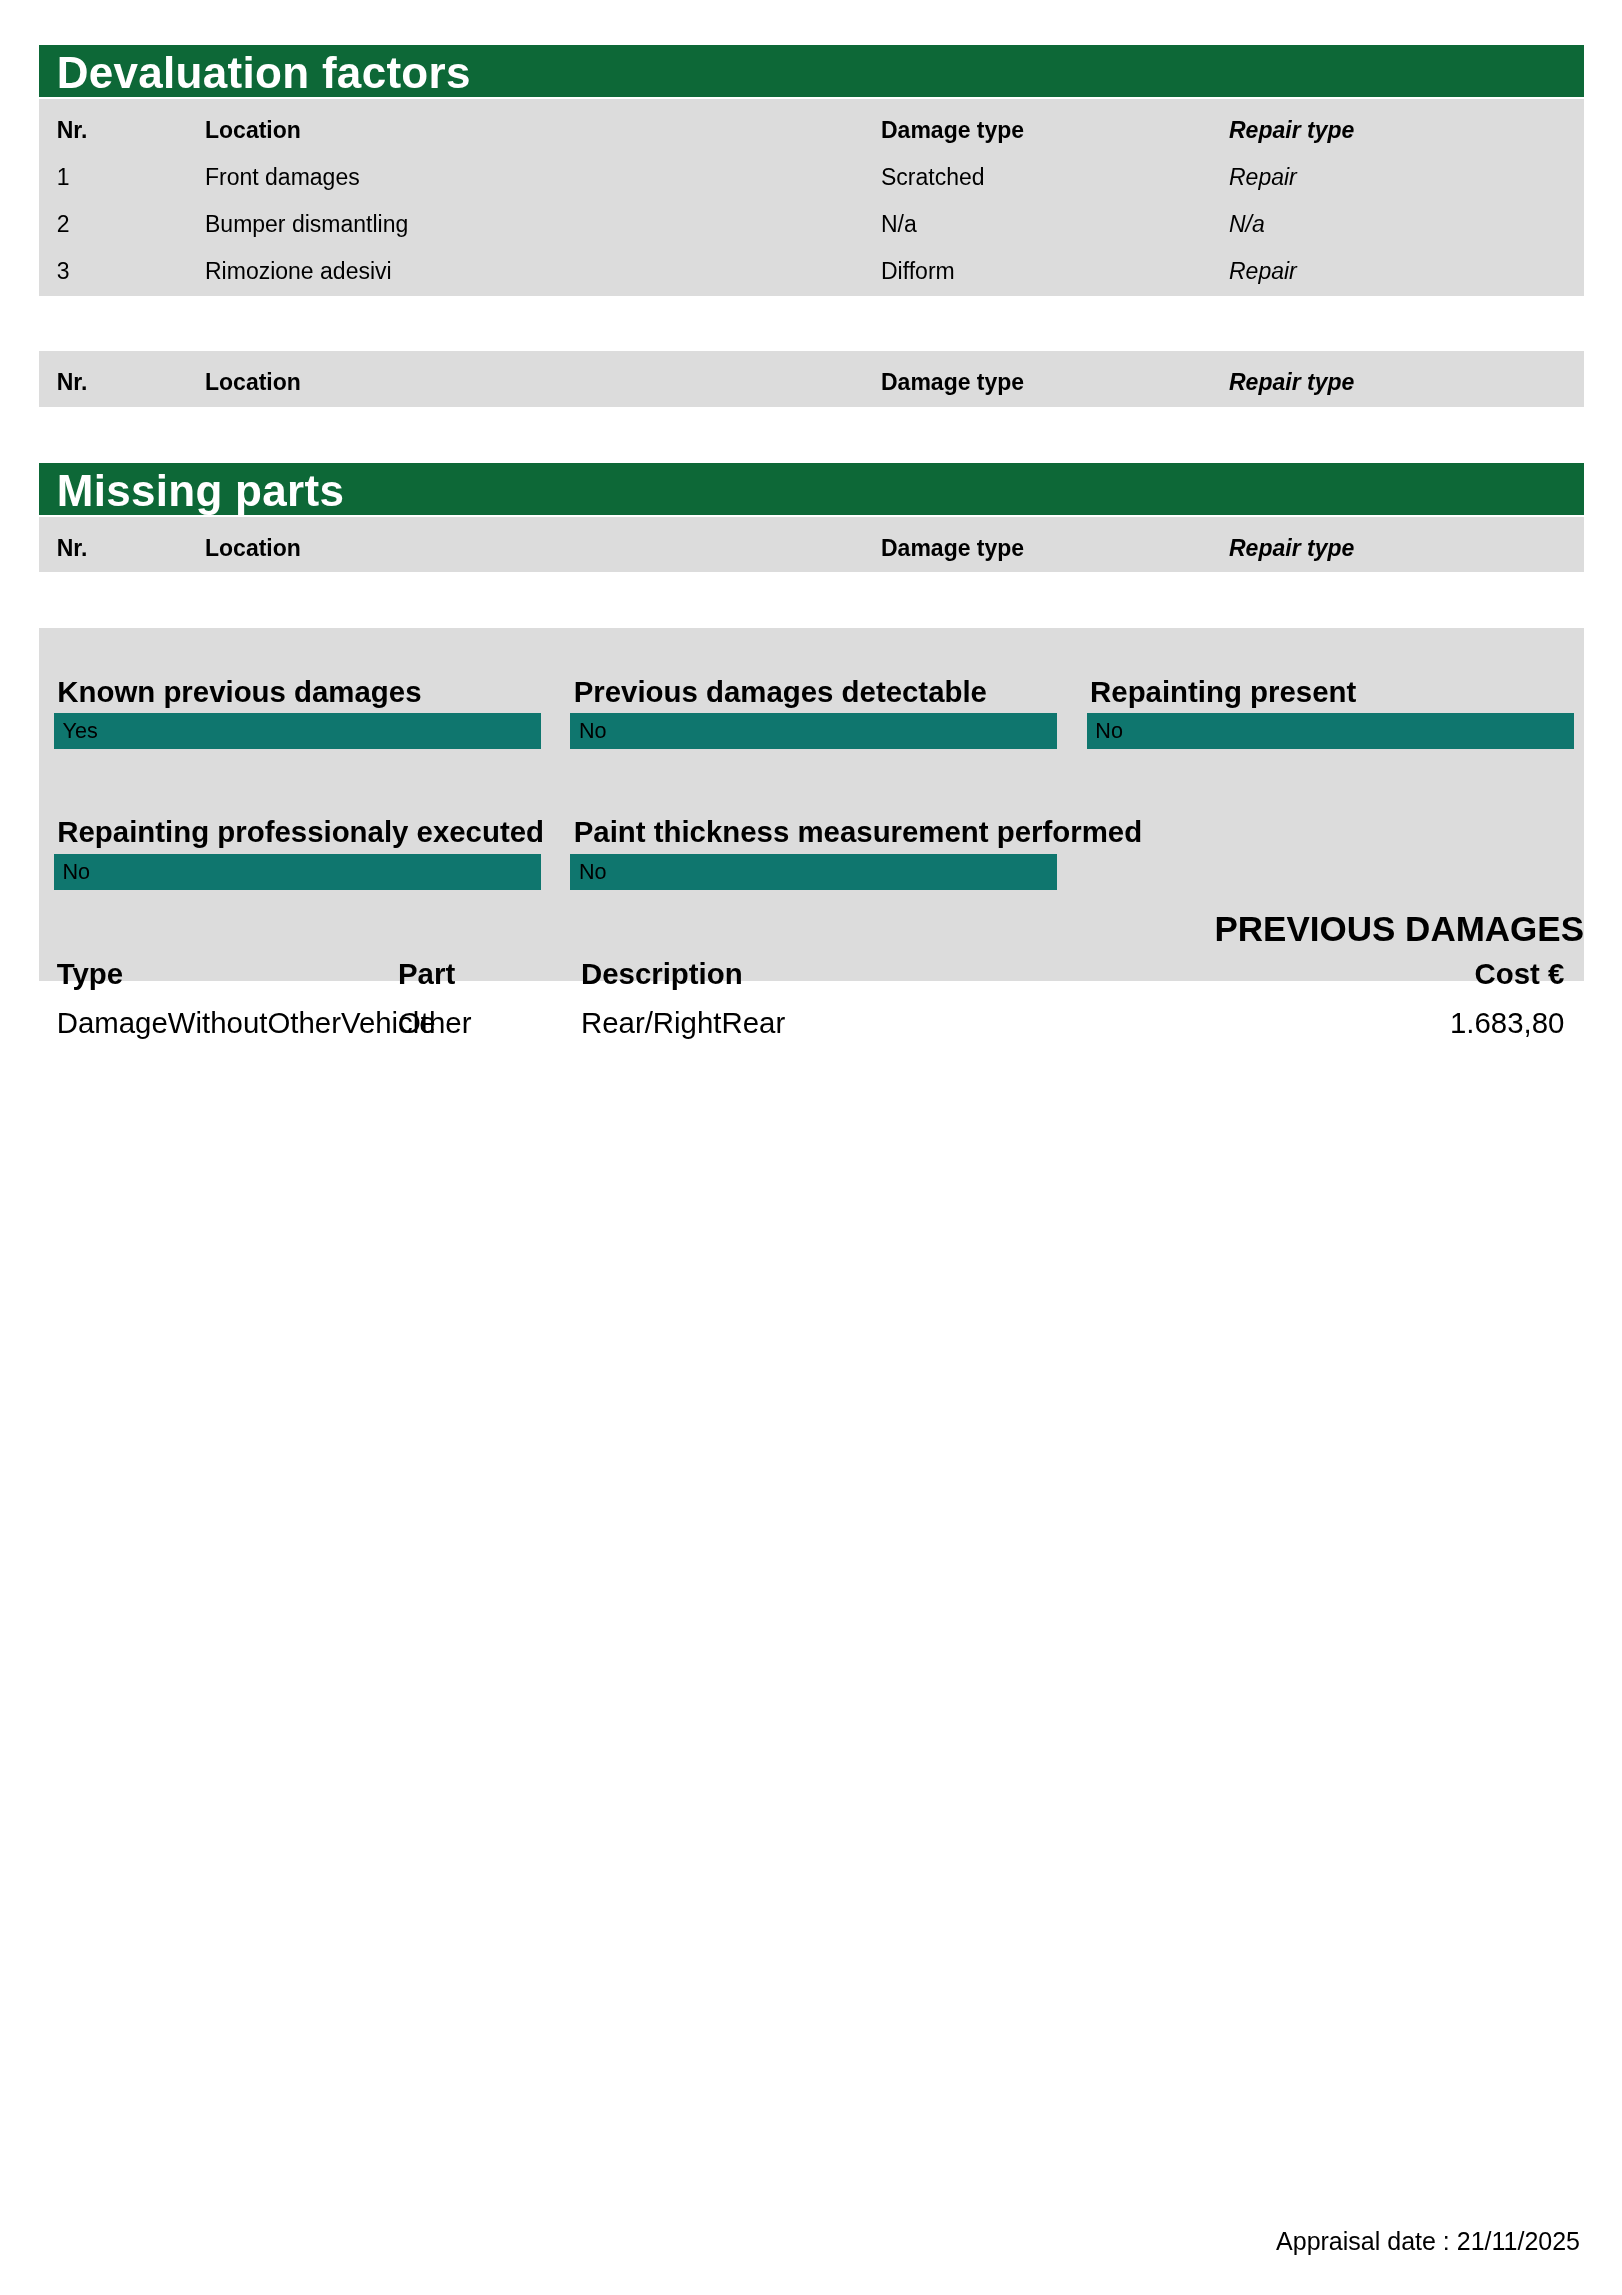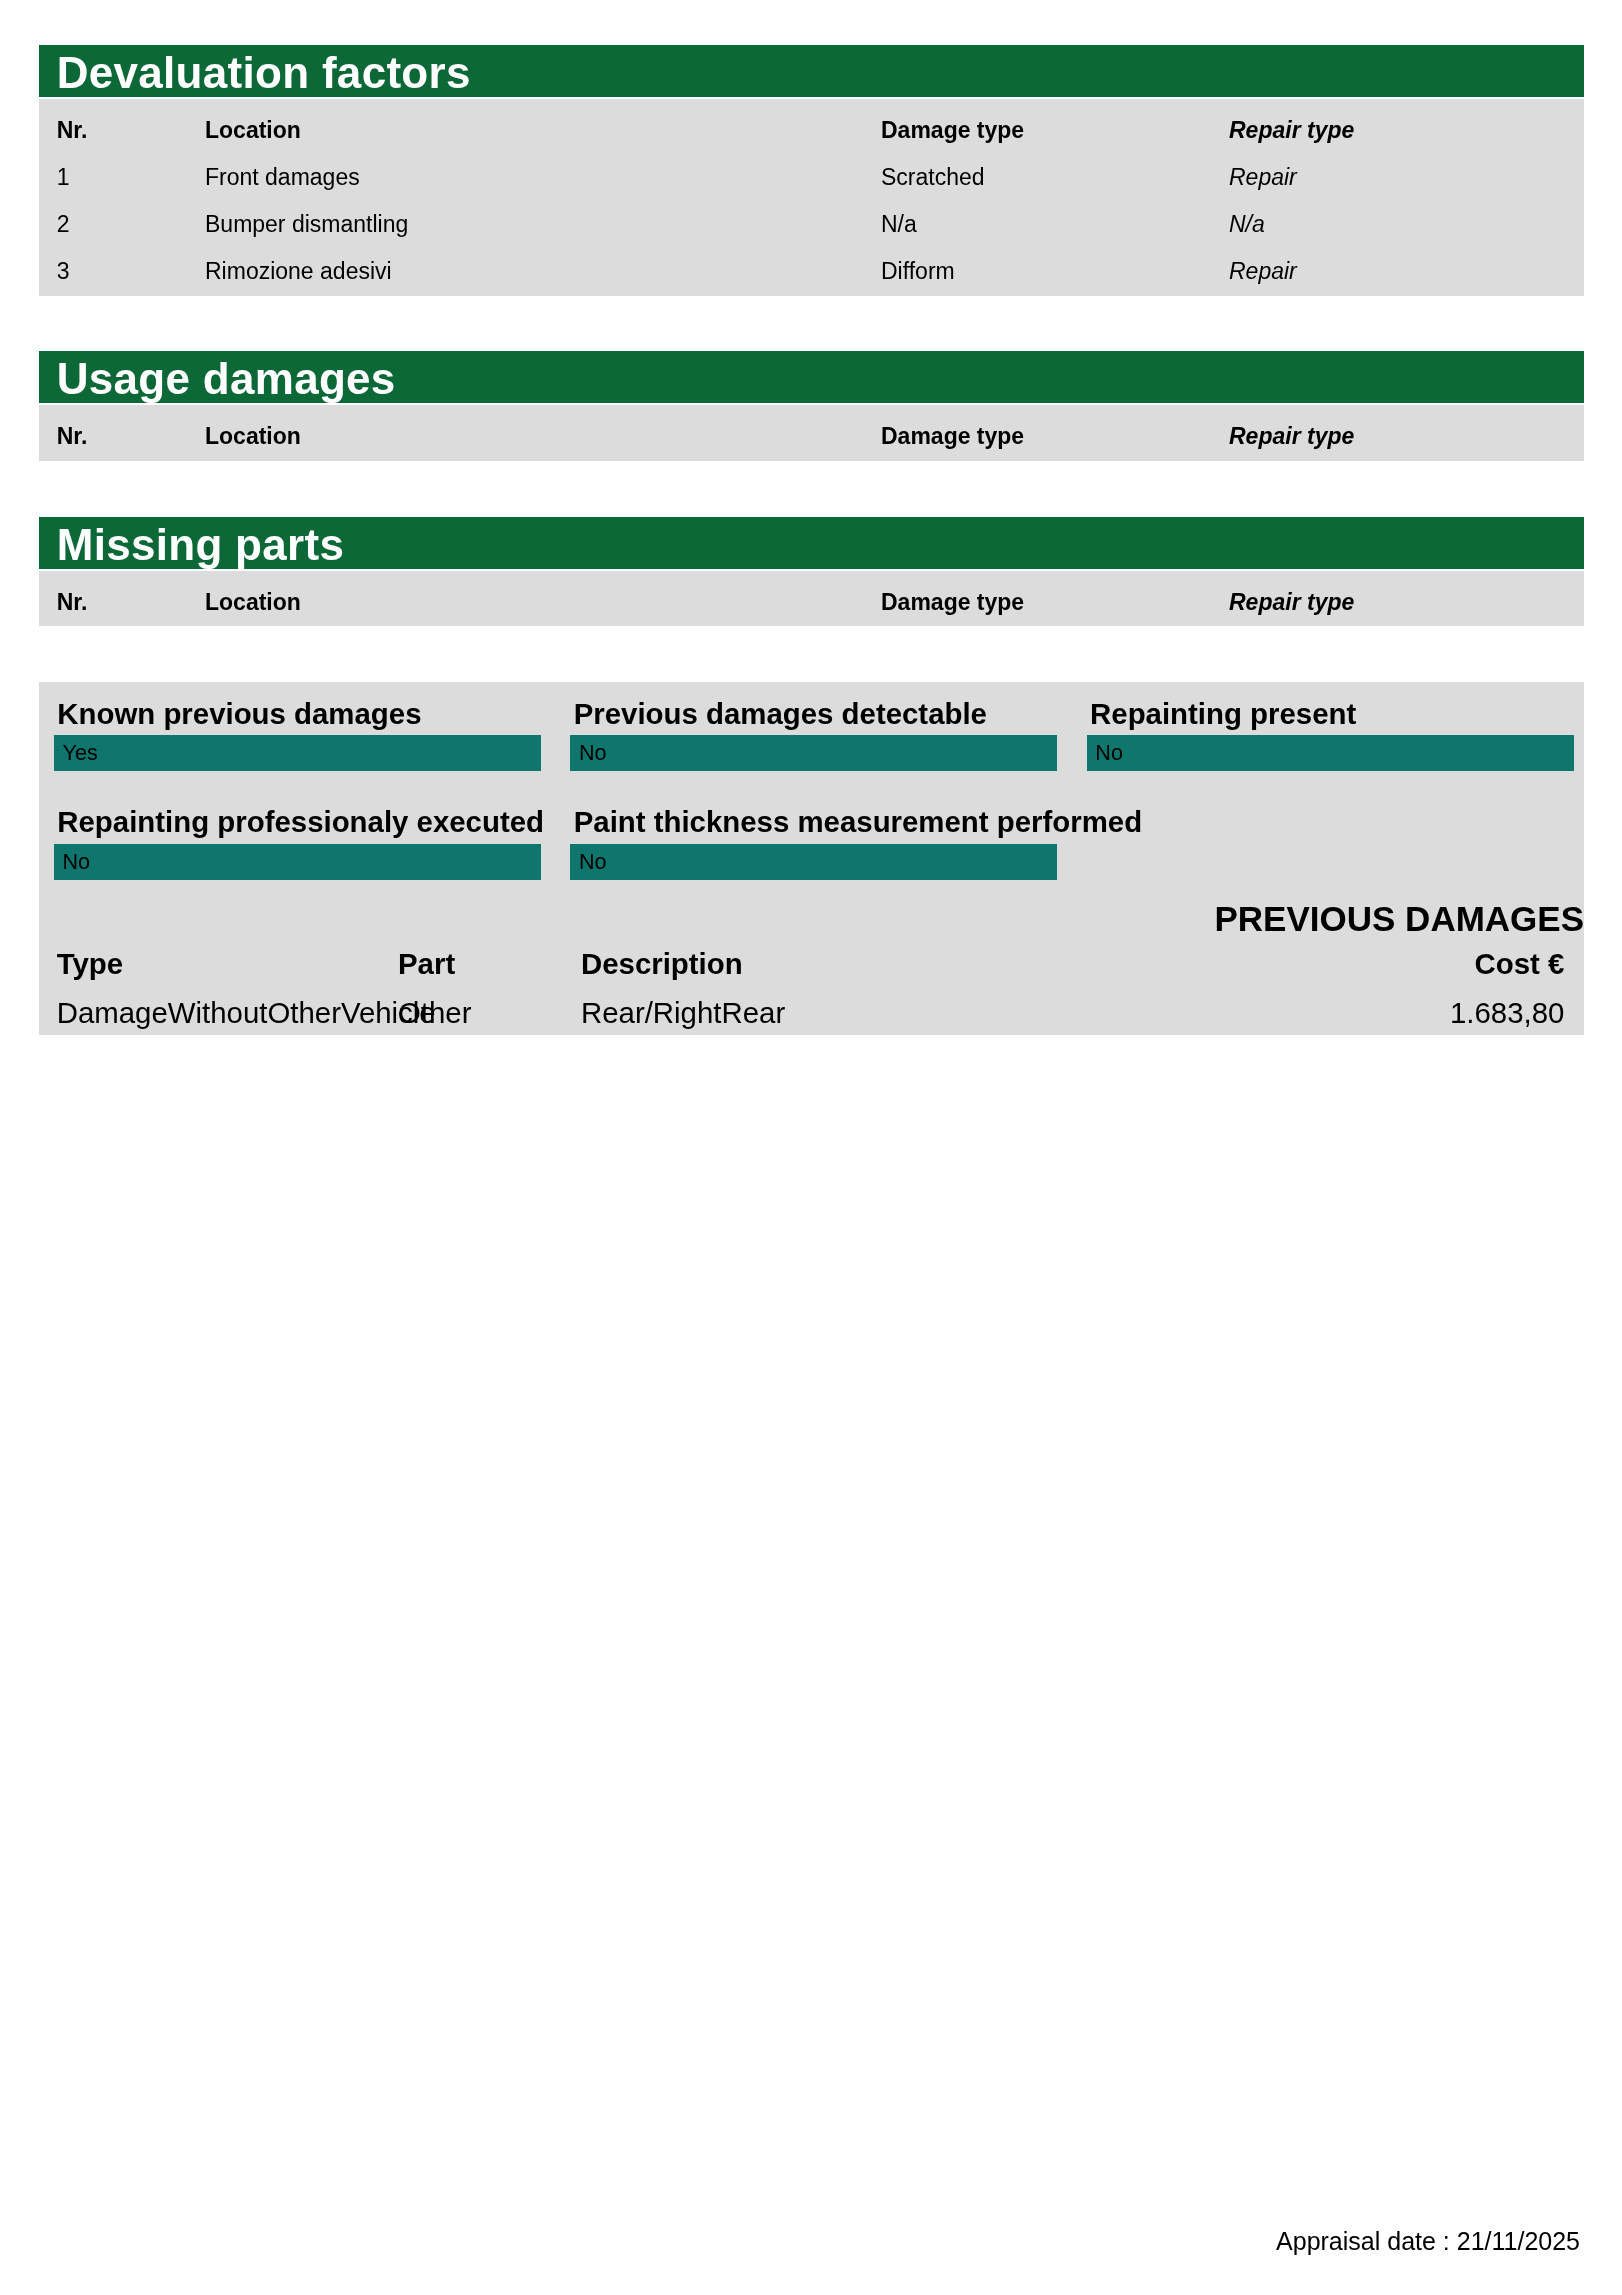--- a/index.html
+++ b/index.html
@@ -20,21 +20,21 @@
   .trow.hdr{font-weight:bold;}
   .trow span{position:absolute;white-space:nowrap;}
   .c0{left:17.7px;} .c1{left:166px;} .c2{left:842px;} .c3{left:1190px;font-style:italic;}
   .s1{margin-top:45px;}
   .s2{margin-top:55px;}
   .s3{margin-top:56px;}
   .s4{margin-top:56px;}
   .mbody{background:#dcdcdc;padding:14.4px 0 6.5px 0;box-sizing:border-box;height:353px;}
   .fields{display:flex;column-gap:29.4px;padding:0 15px;}
   .field{width:487px;flex:0 0 487px;}
-  .flabel{font-size:29.4px;font-weight:bold;height:34px;line-height:34px;padding-left:3.3px;white-space:nowrap;}
+  .flabel{font-size:29.4px;font-weight:bold;height:34px;line-height:34px;padding-left:3.3px;white-space:nowrap;margin-top:32px;}
   .fvalue{
     margin-top:4.6px;height:36px;line-height:36px;background:#0f766e;
     font-size:21.6px;padding-left:8.5px;box-sizing:border-box;
   }
   .fields.row2{margin-top:34px;}
   .pd-title{margin-top:17.7px;height:41px;line-height:41px;text-align:right;font-size:35px;font-weight:bold;}
   .pdrow{position:relative;height:34px;line-height:34px;font-size:29.4px;}
   .pdrow.hdr{font-weight:bold;margin-top:7.9px;}
   .pdrow.data{margin-top:15px;}
   .pdrow span{position:absolute;white-space:nowrap;}
@@ -71,21 +71,20 @@
       <div class="trow">
         <span class="c0">3</span>
         <span class="c1">Rimozione adesivi</span>
         <span class="c2">Difform</span>
         <span class="c3">Repair</span>
       </div>
     </div>
   </div>
 
   <div class="section s2">
-    <div class="bar">Usage damages</div>
     <div class="tbody" style="padding-bottom:0.7px;">
       <div class="trow hdr">
         <span class="c0">Nr.</span>
         <span class="c1">Location</span>
         <span class="c2">Damage type</span>
         <span class="c3">Repair type</span>
       </div>
     </div>
   </div>
 

